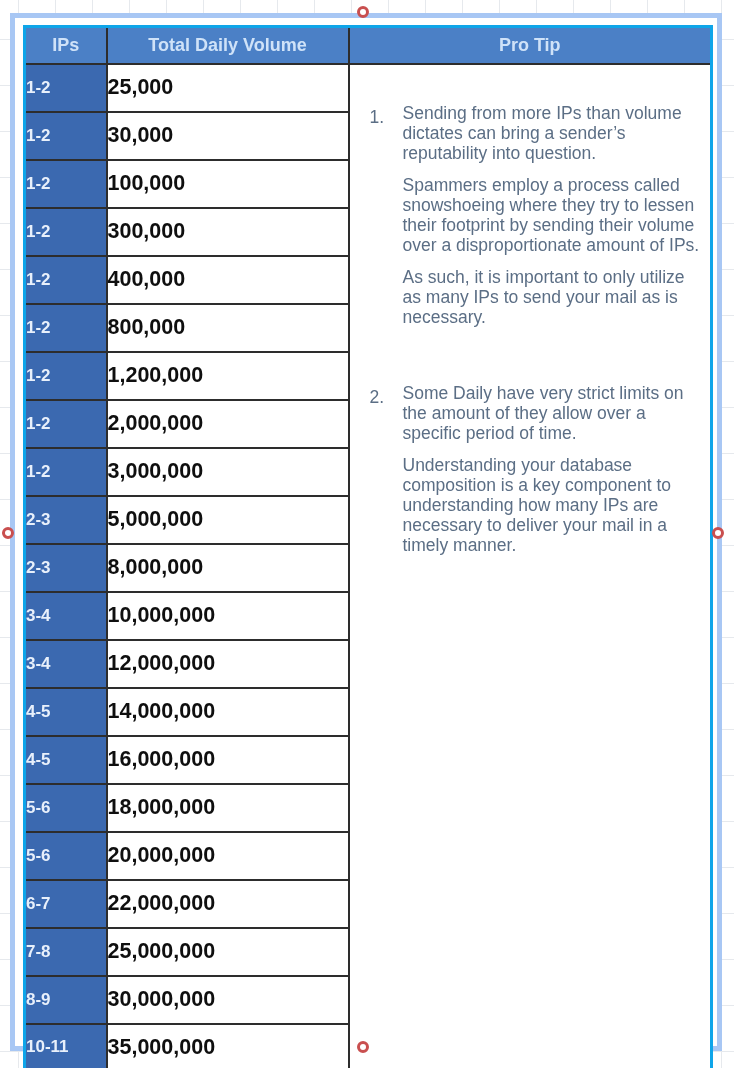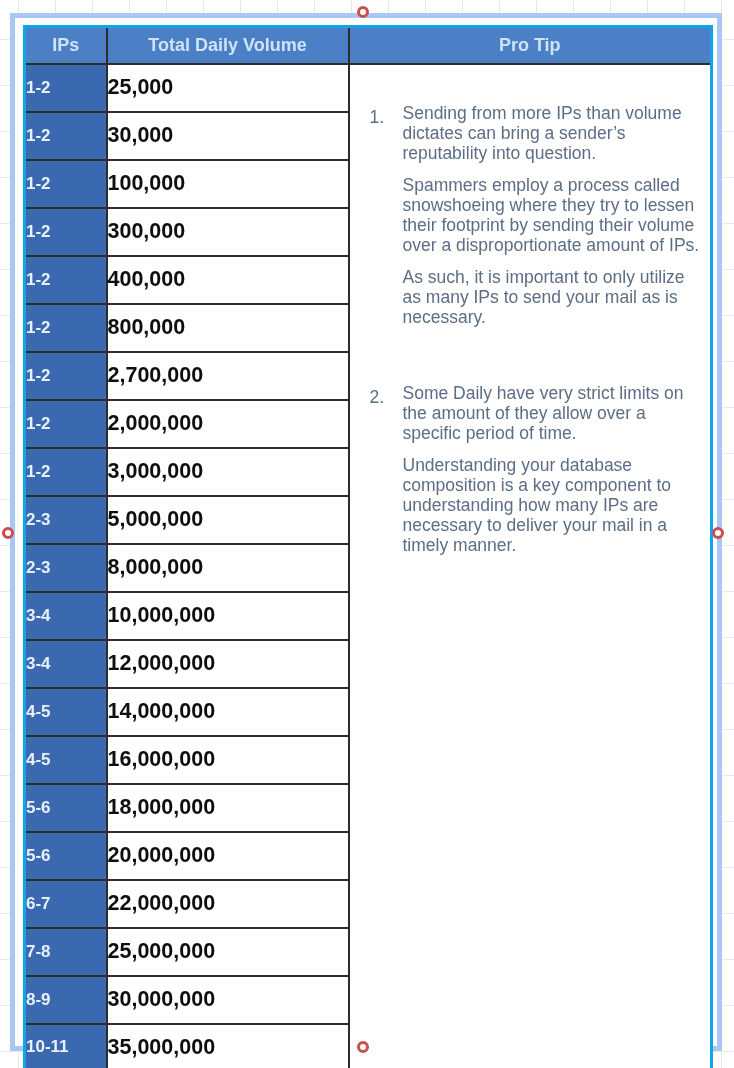--- a/index.html
+++ b/index.html
@@ -158,21 +158,21 @@
         <tr>
           <td class="ip-cell">1-2</td>
           <td class="vol-cell">400,000</td>
         </tr>
         <tr>
           <td class="ip-cell">1-2</td>
           <td class="vol-cell">800,000</td>
         </tr>
         <tr>
           <td class="ip-cell">1-2</td>
-          <td class="vol-cell">2,700,000</td>
+          <td class="vol-cell">1,200,000</td>
         </tr>
         <tr>
           <td class="ip-cell">1-2</td>
           <td class="vol-cell">2,000,000</td>
         </tr>
         <tr>
           <td class="ip-cell">1-2</td>
           <td class="vol-cell">3,000,000</td>
         </tr>
         <tr>

